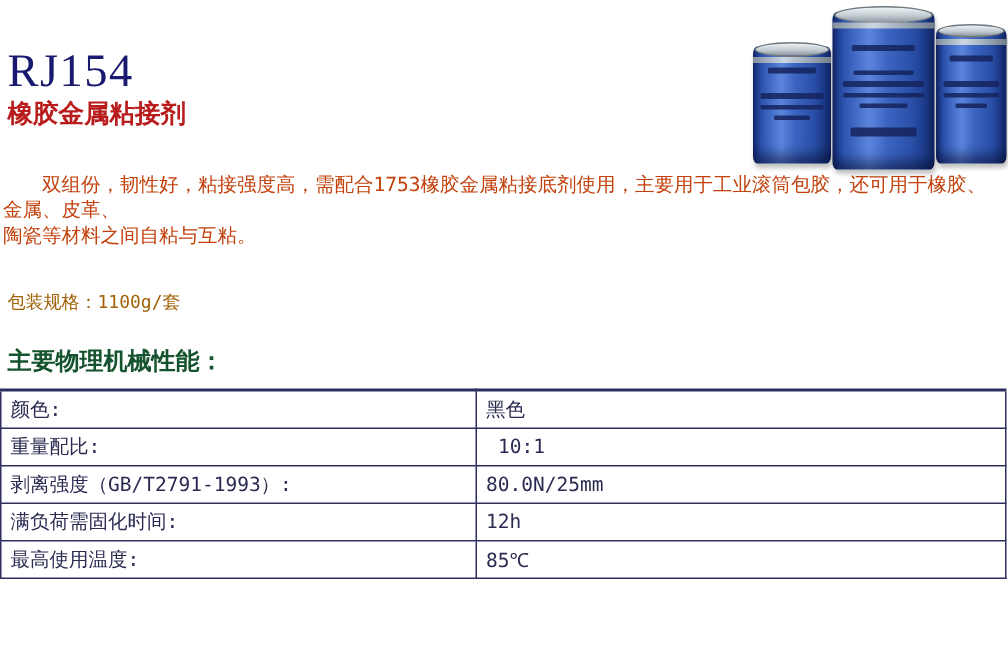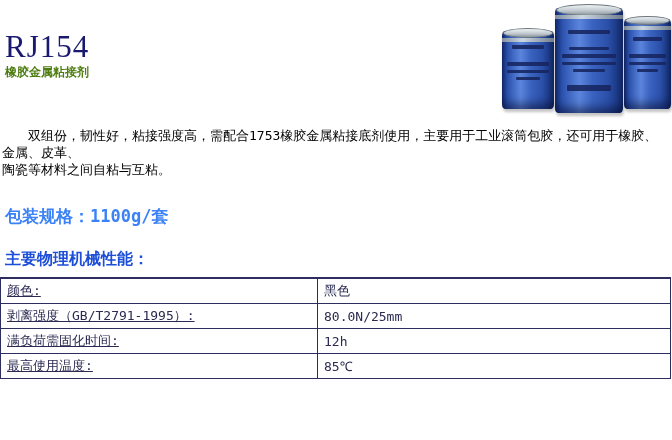--- a/index.html
+++ b/index.html
@@ -15,21 +15,21 @@
   
   .top { position: relative; height: 111px; }
   .product-code {
     position: absolute; left: 5px; top: 30px;
     font-family: "Liberation Serif", "DejaVu Serif", serif;
     font-size: 31px; line-height: 33px;
     color: #191970; letter-spacing: 1px;
   }
   .product-name {
     position: absolute; left: 5px; top: 64px;
-    font-size: 12px; font-weight: bold; color: #4d7c0f;
+    font-size: 17px; font-weight: bold; color: #b91c1c;
   }
 
   .cans { position: absolute; top: 2px; right: 1px; width: 171px; height: 112px; }
   .can { position: absolute; border-radius: 3px / 5px;
     background: linear-gradient(90deg,#15307c 0%,#2b52ae 10%,#5b85dd 36%,#3a63c0 55%,#2a4fa8 78%,#132c72 100%);
     box-shadow: inset 0 -6px 8px rgba(0,0,25,.45), 1px 3px 3px rgba(40,40,40,.28);
   }
   .can-left   { left: 2px;   top: 29px; width: 52px; height: 78px; z-index: 3; }
   .can-middle { left: 55px;  top: 6px;  width: 68px; height: 105px; z-index: 2; }
   .can-right  { left: 124px; top: 17px; width: 47px; height: 90px; z-index: 1; }
@@ -52,53 +52,53 @@
   .lab.s1 { width: 62%; height: 4px; }
   .lab.gap { background: transparent; height: 5px; }
   .lab.s2 { width: 58%; height: 3px; }
   .lab.s3 { width: 80%; height: 4px; }
   .lab.s4 { width: 80%; height: 3px; }
   .lab.s5 { width: 46%; height: 3px; }
   .lab.s6 { width: 64%; height: 6px; }
 
   
   .description {
-    margin: 16px 4px 0 2px;
+    margin: 4px 4px 0 2px;
     font-size: 13px; line-height: 17px;
-    color: #000000;
+    color: #c2410c;
     text-indent: 2em;
     white-space: pre-line;
   }
 
   
-  .packaging { margin: 27px 0 0 5px; font-size: 17px; color: #3b82f6; font-weight: bold; }
+  .packaging { margin: 27px 0 0 5px; font-size: 12px; color: #a16207; }
 
   
   .section-heading {
     margin: 21px 0 0 5px;
-    font-size: 16px; font-weight: bold; color: #1d4ed8;
+    font-size: 16px; font-weight: bold; color: #14532d;
   }
 
   
   table.props {
     width: 671px;
     margin-top: 7px;
     border-collapse: collapse;
     table-layout: fixed;
     font-size: 13px; color: #2a2a52;
   }
   table.props { border: 1px solid #2e2e5e; border-top: 2px solid #2e2e5e; }
   table.props td {
     border: 1px solid #2e2e5e;
     height: 24px;
     padding: 0 4px 0 6px;
     vertical-align: middle;
     overflow: hidden; white-space: nowrap;
   }
-  td.col-label { width: 306px; text-decoration: underline; }
+  td.col-label { width: 306px; }
   tr.ratio-row td.col-value { padding-left: 14px; }
 </style>
 </head>
 <body>
 
 <div class="page">
 
   <div class="top">
     <div class="product-code">RJ154</div>
     <div class="product-name">橡胶金属粘接剂</div>
@@ -149,22 +149,26 @@
   <div class="packaging">包装规格：1100g/套</div>
 
   <div class="section-heading">主要物理机械性能：</div>
 
   <table class="props">
     <tbody>
       <tr>
         <td class="col-label">颜色:</td>
         <td class="col-value">黑色</td>
       </tr>
+      <tr class="ratio-row">
+        <td class="col-label">重量配比:</td>
+        <td class="col-value">10:1</td>
+      </tr>
       <tr>
-        <td class="col-label">剥离强度（GB/T2791-1995）:</td>
+        <td class="col-label">剥离强度（GB/T2791-1993）:</td>
         <td class="col-value">80.0N/25mm</td>
       </tr>
       <tr>
         <td class="col-label">满负荷需固化时间:</td>
         <td class="col-value">12h</td>
       </tr>
       <tr>
         <td class="col-label">最高使用温度:</td>
         <td class="col-value">85℃</td>
       </tr>

